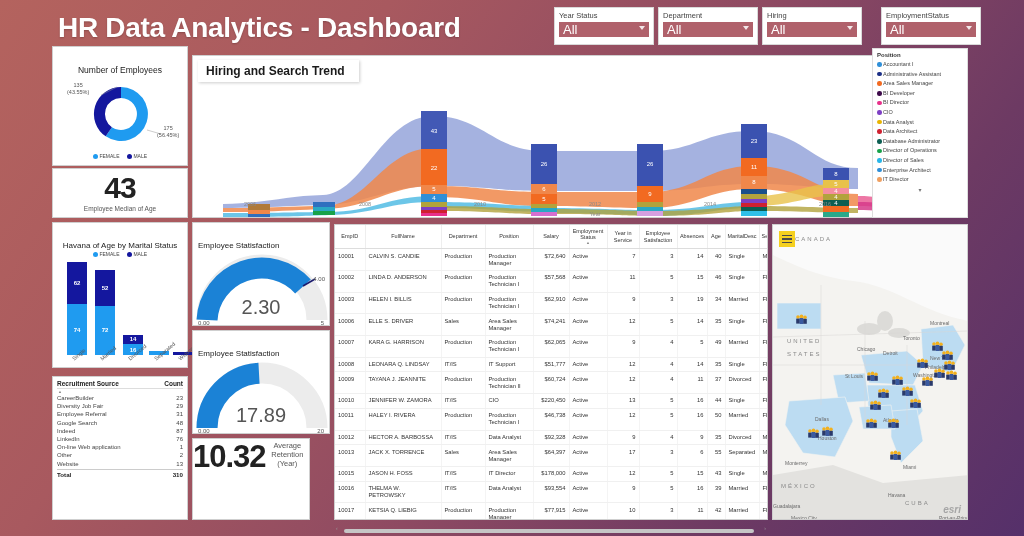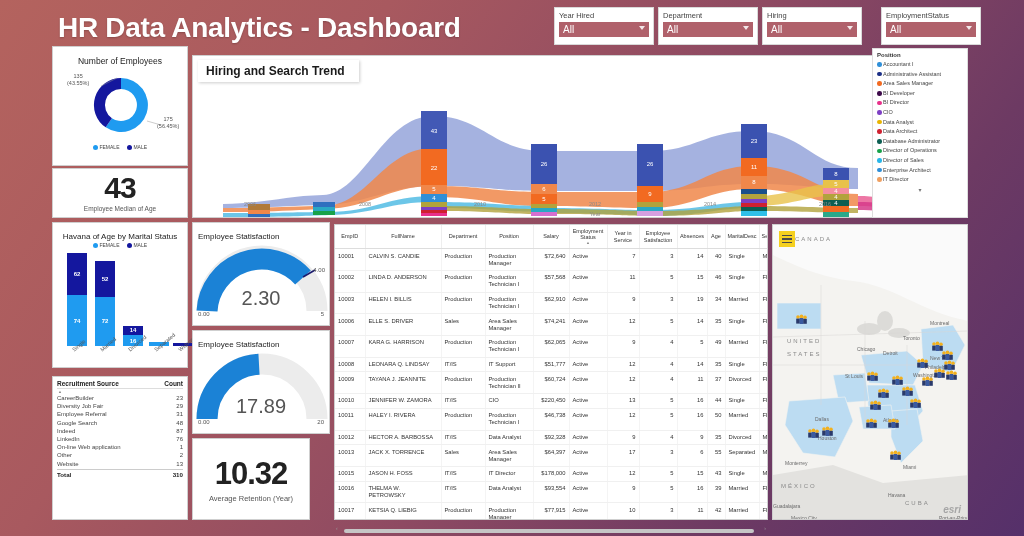--- a/index.html
+++ b/index.html
@@ -4,32 +4,32 @@
 <style>
   * { box-sizing: border-box; margin:0; padding:0; }
   body {
     width:1024px; height:536px; overflow:hidden;
     font-family:"Liberation Sans", sans-serif;
     background:linear-gradient(125deg,#b4635e 0%,#a8595f 28%,#8e4a62 55%,#6d3a63 78%,#55306a 100%);
     position:relative;
   }
   .canvas { position:absolute; inset:0;text-decoration:underline; }
   .panel { position:absolute; background:#fff; border:1px solid #cfcfcf; }
-  .ptitle { font-size:9px; color:#333; font-weight:bold; padding:9px 5px 0 5px; }
+  .ptitle { font-size:9px; color:#333; font-weight:bold; padding:18px 5px 0 5px; }
 
   
   #dash-title {
     position:absolute; left:58px; top:12px;
     font-size:28px; font-weight:bold; color:#fff;
     letter-spacing:-0.3px; text-shadow:0 1px 2px rgba(0,0,0,.22);
   }
   .slicer { position:absolute; top:7px; width:100px; height:38px;
     background:#fff; border:1px solid #d9d9d9; padding:3px 4px; }
   .slicer .lab { font-size:7.5px; color:#444; margin-bottom:2px; }
-  .slicer .sel { background:#b0616b; color:#fff; font-size:10px;
+  .slicer .sel { background:#b0616b; color:#fff; font-size:13px;
     height:15px; line-height:15px; padding:0 4px; position:relative; }
   .slicer .chev { position:absolute; right:4px; top:4px; width:0;height:0;
     border-left:3.5px solid transparent;border-right:3.5px solid transparent;
     border-top:4px solid rgba(255,255,255,.85); }
 
   
   #donut-panel { left:52px; top:46px; width:136px; height:120px; }
   .donut-wrap { position:relative; width:100%; height:76px; margin-top:1px; }
   .dlabel { position:absolute; font-size:5.5px; color:#555; text-align:center; line-height:1.25; }
   .legend-row { text-align:center; font-size:5px; color:#444; margin-top:1px; }
@@ -88,21 +88,21 @@
   #recruit-panel { left:52px; top:376px; width:136px; height:144px; padding:3px 4px; }
   .rt { display:flex; justify-content:space-between; font-size:6.5px;
      font-weight:bold; color:#222; border-bottom:1px solid #ddd; padding-bottom:1px;}
   .rrow { display:flex; justify-content:space-between; font-size:6px;
      color:#444; padding:1.1px 0; }
   .rtot { display:flex; justify-content:space-between; font-size:6.2px;
      font-weight:bold; color:#222; border-top:1px solid #ccc; padding-top:1px; margin-top:1px;}
 
   
   #retention-panel { left:192px; top:438px; width:118px; height:82px; display:flex;
-     flex-direction:column; justify-content:center;}
+     flex-direction:row; justify-content:center;}
 
   
   #table-panel { left:334px; top:224px; width:434px; height:296px; overflow:hidden; }
   table { border-collapse:collapse; width:100%; table-layout:fixed; }
   th { font-size:5.5px; font-weight:normal; color:#333; text-align:center;
      border-bottom:1px solid #ddd; border-right:1px solid #eee;
      padding:3px 2px; vertical-align:middle; line-height:1.15; }
   td { font-size:5.8px; color:#333; padding:3.4px 3px; vertical-align:top;
      border-bottom:1px solid #f0f0f0; border-right:1px solid #f4f4f4; line-height:1.2;}
   td.num { text-align:right; }
@@ -125,21 +125,21 @@
   .pin { position:absolute; width:13px; height:11px; }
 </style>
 </head>
 <body>
 
 <div class="canvas">
 
   <div id="dash-title">HR Data Analytics - Dashboard</div>
 
   <div class="slicer" style="left:554px">
-    <div class="lab">Year Hired</div>
+    <div class="lab">Year Status</div>
     <div class="sel"><span>All</span><span class="chev"></span></div>
   </div>
   <div class="slicer" style="left:658px">
     <div class="lab">Department</div>
     <div class="sel"><span>All</span><span class="chev"></span></div>
   </div>
   <div class="slicer" style="left:762px">
     <div class="lab">Hiring</div>
     <div class="sel"><span>All</span><span class="chev"></span></div>
   </div>

